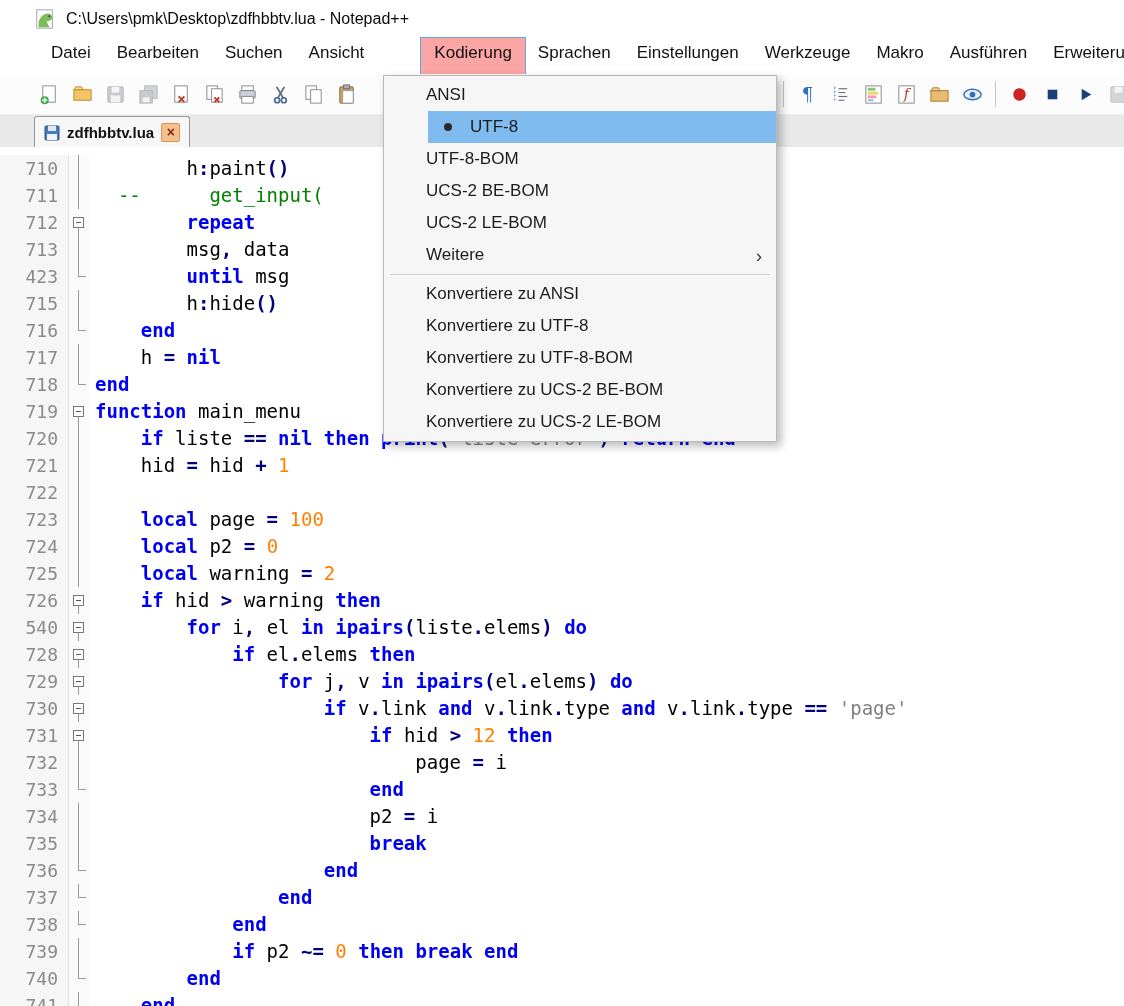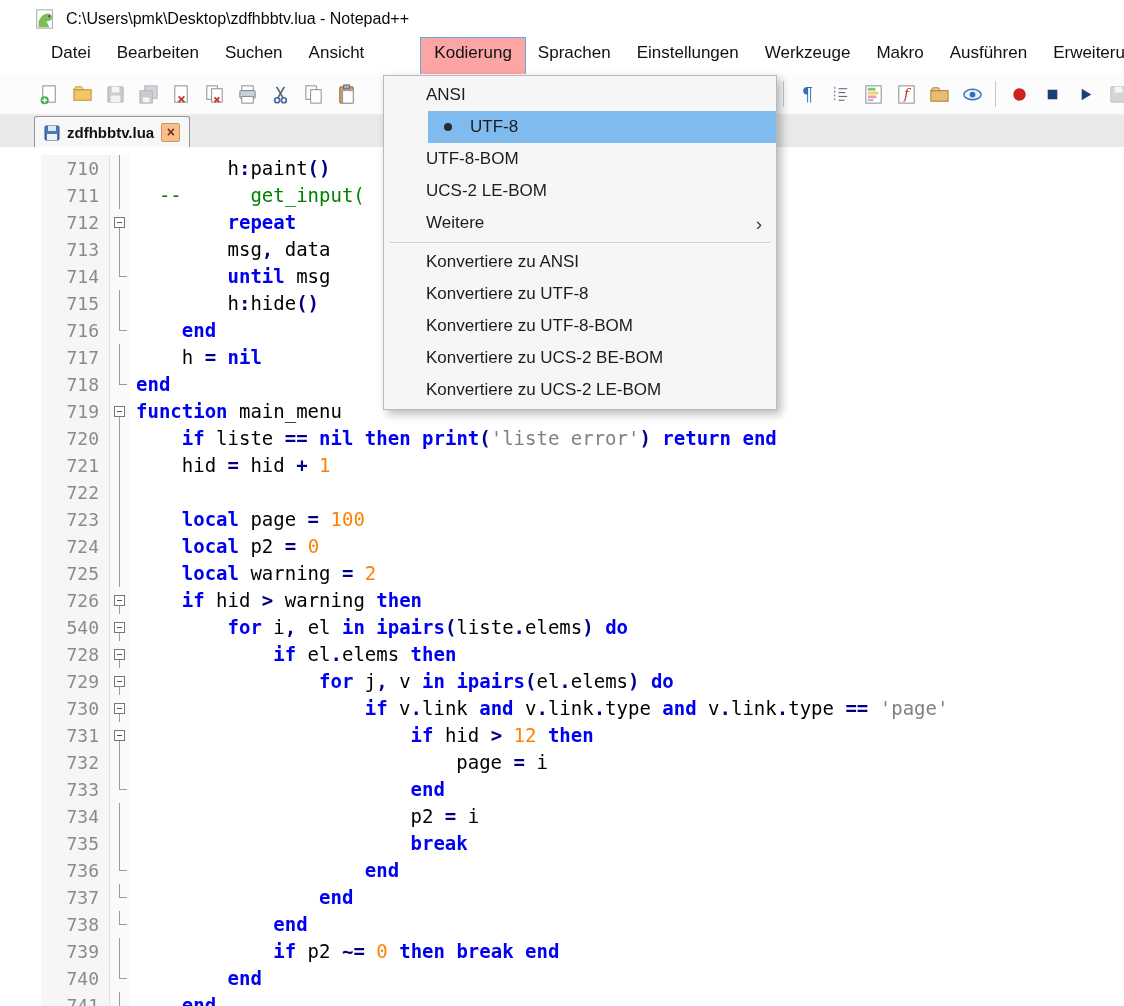--- a/index.html
+++ b/index.html
@@ -24,21 +24,21 @@
   .tab{height:31px;margin-left:34px;display:flex;align-items:center;gap:7px;padding:0 9px;
        background:#f7f7f7;border:1px solid #979797;border-bottom:none;border-radius:3px 3px 0 0;
        font-size:15px;font-weight:700;}
   .tab-close{width:17px;height:17px;line-height:16px;text-align:center;font-size:14px;font-weight:700;
              color:#7c2a1e;background:#f6c08c;border:1px solid #d3955a;border-radius:2px;cursor:default;}
   
   .editor{position:absolute;top:147px;left:0;right:0;bottom:0;background:#fff;overflow:hidden;
           font-family:"DejaVu Sans Mono",monospace;font-size:19px;padding-top:8px;}
   .code-row{display:flex;height:27px;line-height:27px;}
   .ln{flex:none;width:58px;text-align:right;padding-right:10px;color:#8a8a8a;background:#f6f6f6;
-      font-size:18px;border-right:1px solid #e2e2e2;margin-left:41px;}
+      font-size:18px;border-right:1px solid #e2e2e2;}
   .fold{flex:none;width:20px;position:relative;background:#fafafa;}
   .fold.line::before{content:"";position:absolute;left:9px;top:0;bottom:0;width:1px;background:#9b9b9b;}
   .fold.end::before{content:"";position:absolute;left:9px;top:0;height:14px;width:1px;background:#9b9b9b;}
   .fold.end::after{content:"";position:absolute;left:9px;top:13px;width:8px;height:1px;background:#9b9b9b;}
   .fold.box::before{content:"";position:absolute;left:9px;top:19px;bottom:0;width:1px;background:#9b9b9b;}
   .fold.box::after{content:"";position:absolute;left:4px;top:8px;width:11px;height:11px;box-sizing:border-box;
       border:1px solid #777;background:linear-gradient(#555,#555) center/5px 1px no-repeat,#fff;}
   .codeln{white-space:pre;padding-left:6px;}
   .tk-d{color:#000;}
   .tk-k{color:#0000f0;font-weight:700;}
@@ -250,21 +250,21 @@
         <span class="ln">712</span>
         <span class="fold box"></span>
         <span class="codeln"><span class="tk-d">        </span><span class="tk-k">repeat</span></span>
       </div>
       <div class="code-row">
         <span class="ln">713</span>
         <span class="fold line"></span>
         <span class="codeln"><span class="tk-d">        msg</span><span class="tk-o">,</span><span class="tk-d"> data</span></span>
       </div>
       <div class="code-row">
-        <span class="ln">714</span>
+        <span class="ln">423</span>
         <span class="fold end"></span>
         <span class="codeln"><span class="tk-d">        </span><span class="tk-k">until</span><span class="tk-d"> msg</span></span>
       </div>
       <div class="code-row">
         <span class="ln">715</span>
         <span class="fold line"></span>
         <span class="codeln"><span class="tk-d">        h</span><span class="tk-o">:</span><span class="tk-d">hide</span><span class="tk-o">()</span></span>
       </div>
       <div class="code-row">
         <span class="ln">716</span>
@@ -403,20 +403,23 @@
         <span>ANSI</span>
       </div>
       <div class="enc-item hl">
         <span class="enc-bullet"></span>
         <span>UTF-8</span>
       </div>
       <div class="enc-item">
         <span>UTF-8-BOM</span>
       </div>
       <div class="enc-item">
+        <span>UCS-2 BE-BOM</span>
+      </div>
+      <div class="enc-item">
         <span>UCS-2 LE-BOM</span>
       </div>
       <div class="enc-item">
         <span>Weitere</span>
         <span class="enc-sub">›</span>
       </div>
       <div class="enc-sep"></div>
       <div class="enc-item">
         <span>Konvertiere zu ANSI</span>
       </div>

